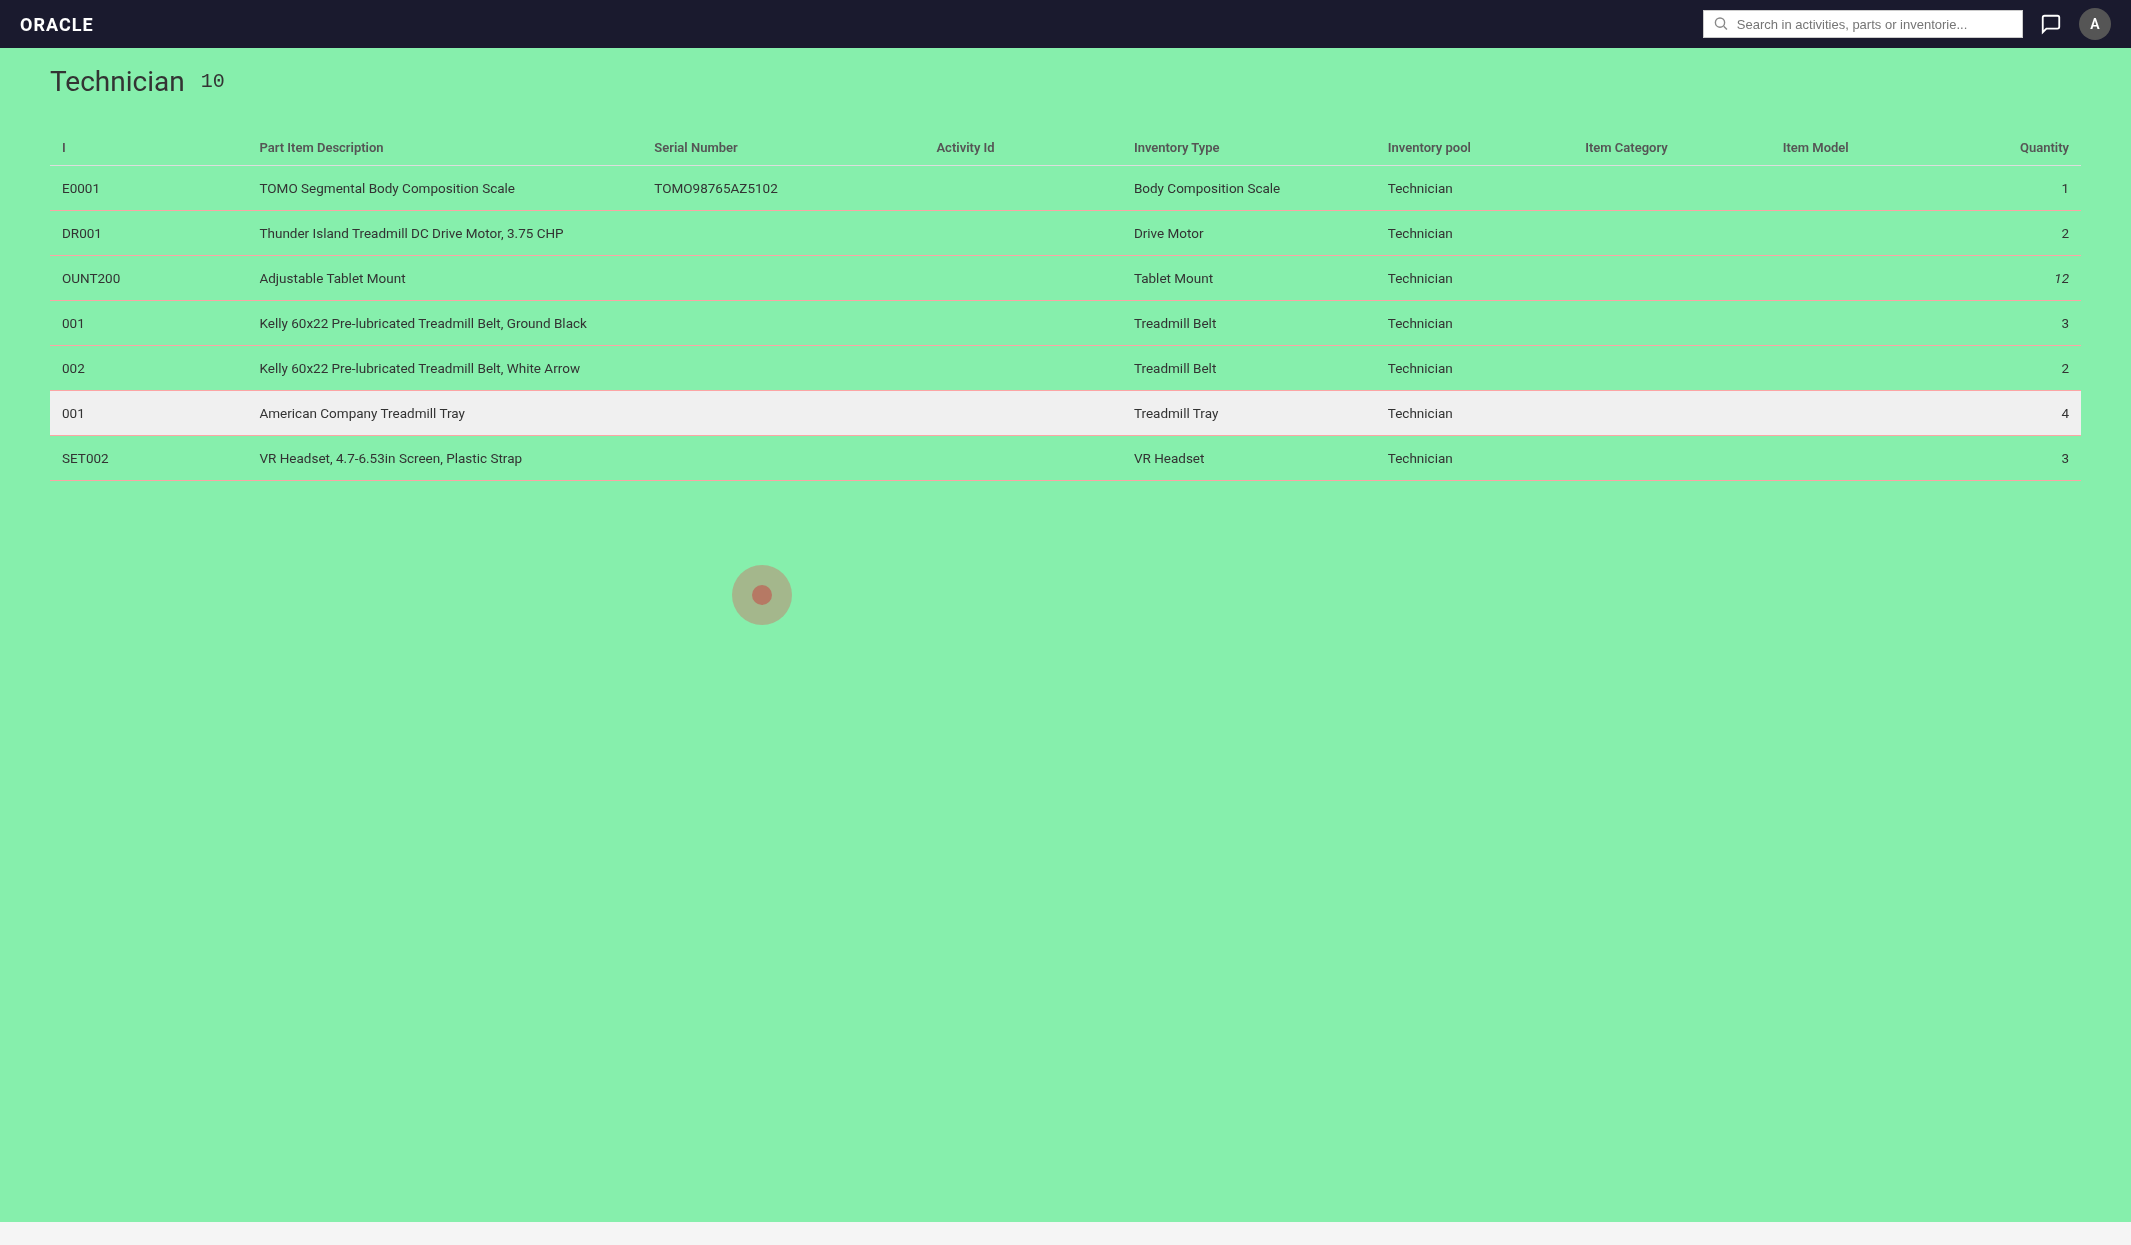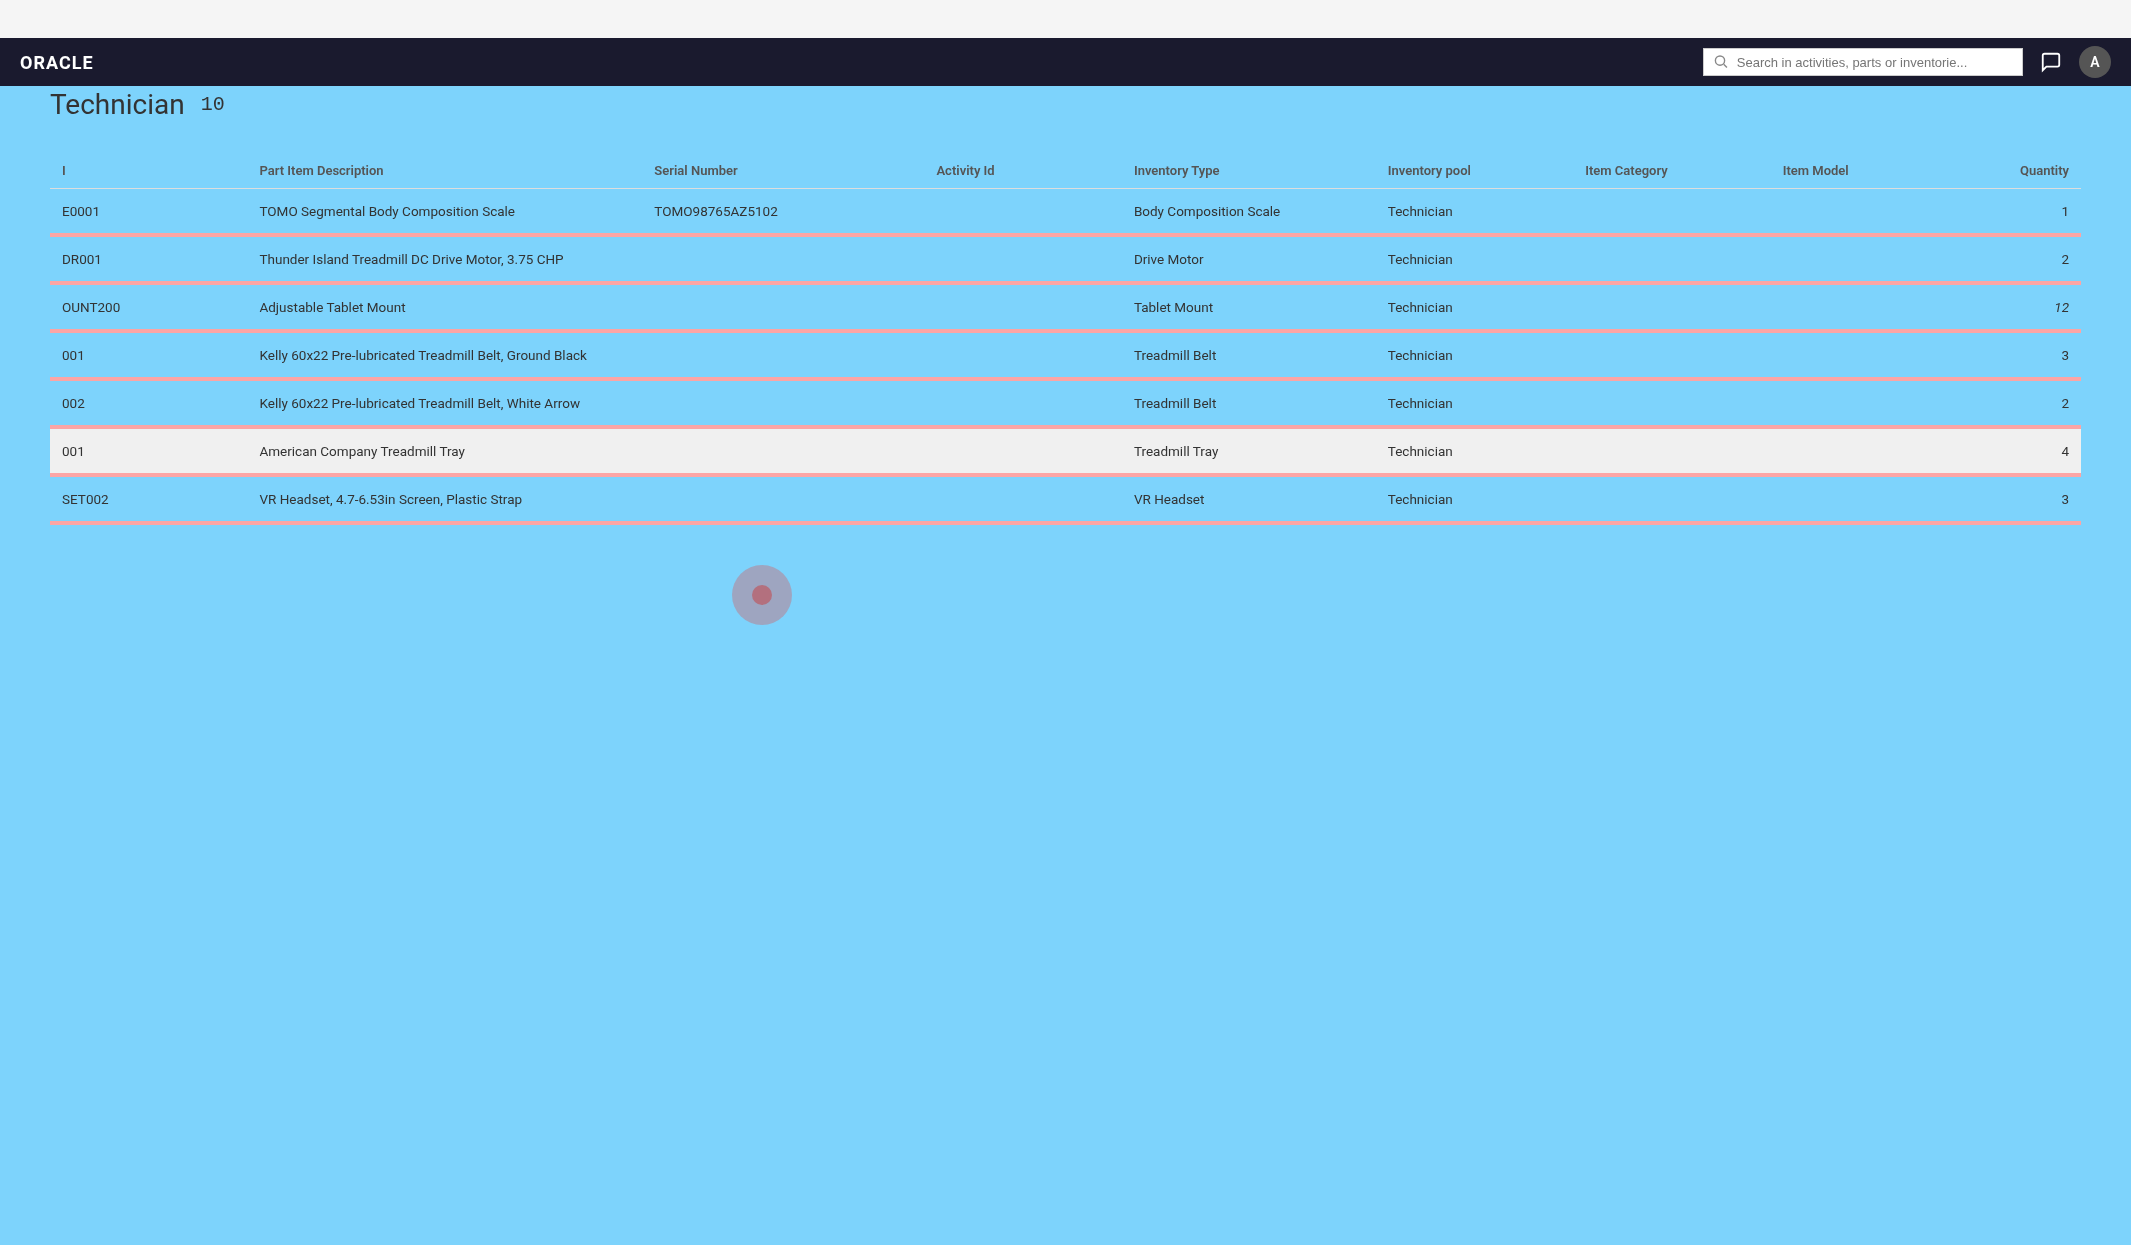--- a/index.html
+++ b/index.html
@@ -16,21 +16,20 @@
       height: 48px;
       display: flex;
       align-items: center;
       justify-content: space-between;
       padding: 8px 20px;
       position: fixed;
       top: 0;
       left: 0;
       right: 0;
       z-index: 100;
-      margin-top: 38px;
     }
     .oracle-logo {
       color: #c74634;
       font-weight: 700;
       font-size: 18px;
       letter-spacing: 1px;
     }
     .oracle-logo span {
       color: #fff;
     }
@@ -76,23 +75,23 @@
       align-items: center;
       justify-content: center;
       color: #fff;
       font-size: 14px;
       font-weight: 600;
       cursor: pointer;
     }
 
     
     .main-content {
-      margin-top: 48px;
+      margin-top: 25px;
       padding: 40px 50px;
-      background: #7dd3fc;
+      background: #86efac;
       min-height: calc(100vh - 48px);
     }
 
     .page-header {
       display: flex;
       align-items: center;
       gap: 16px;
       margin-bottom: 32px;
     }
     .page-title {
@@ -121,21 +120,21 @@
     }
     thead th {
       text-align: left;
       padding: 10px 12px;
       font-size: 13px;
       font-weight: 600;
       color: #555;
       white-space: nowrap;
     }
     tbody tr {
-      border-bottom: 4px solid #fca5a5;
+      border-bottom: 1px solid #fca5a5;
     }
     tbody tr.highlighted {
       background: #f0f0f0;
     }
     tbody td {
       padding: 14px 12px;
       font-size: 13.5px;
       color: #333;
       vertical-align: top;
     }

